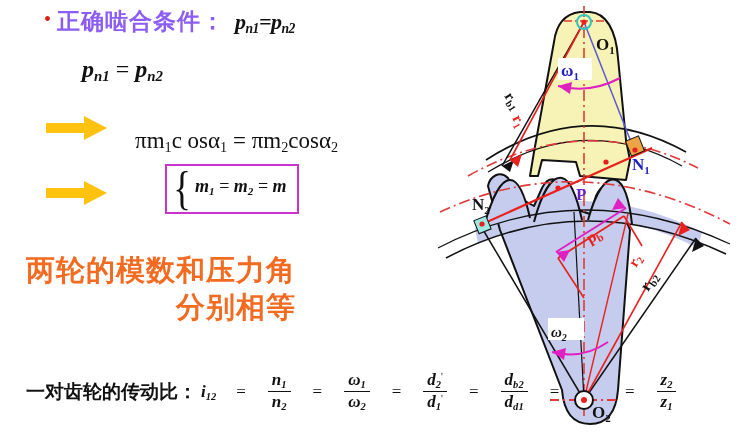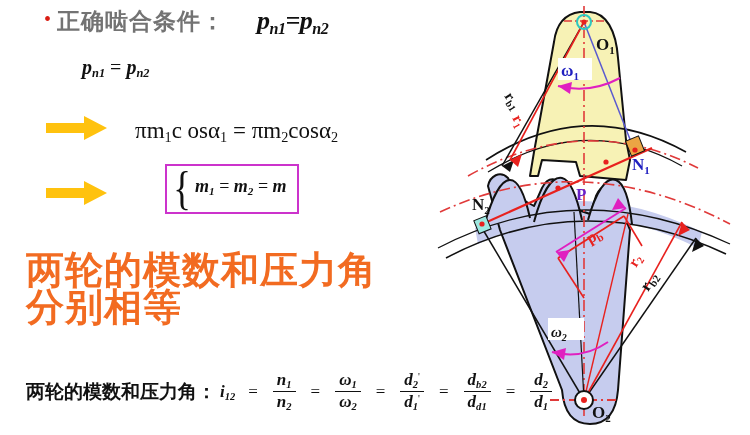--- a/index.html
+++ b/index.html
@@ -22,52 +22,52 @@
   #bullet-line{
     position:absolute;left:44px;top:6px;
     display:flex;align-items:baseline;gap:6px;
     white-space:nowrap;
   }
   #bullet-dot{
     color:#d91d13;font-size:20px;line-height:1;
     position:relative;top:-3px;
   }
   #heading-cn{
-    color:#737373;
+    color:#8b5cf6;
     font-family:"DejaVu Sans",sans-serif;
     font-weight:bold;
     font-size:23px;
     letter-spacing:1px;
   }
   #heading-eq{
     color:#111;
-    font-size:26px;
-    margin-left:26px;
+    font-size:22px;
+    margin-left:4px;
     letter-spacing:-.5px;
   }
 
   
   #eq-row{
     position:absolute;left:82px;top:56px;
     width:330px;
     display:flex;justify-content:space-between;
-    color:#111;font-size:20px;
+    color:#111;font-size:24px;
   }
 
   
   .arrow{
     position:absolute;
     width:62px;height:26px;
   }
   #arrow-1{left:46px;top:115px;}
   #arrow-2{left:46px;top:180px;}
 
   
   #eq-pi{
-    position:absolute;left:135px;top:118px;
+    position:absolute;left:135px;top:128px;
     color:#111;font-size:23px;
     font-family:"Liberation Serif",serif;
     white-space:nowrap;
   }
   #eq-pi .mr{font-style:normal;font-weight:normal;}
   #eq-pi sub{font-style:normal;font-weight:normal;}
 
   
   #box-system{
     position:absolute;left:165px;top:164px;
@@ -85,41 +85,42 @@
   }
   #box-lines{display:flex;flex-direction:column;gap:1px;}
   #box-lines div{font-size:18px;color:#111;white-space:nowrap;line-height:21px;}
 
   
   #conclusion{
     position:absolute;left:26px;top:252px;
     color:#f26b21;
     font-family:"DejaVu Sans",sans-serif;
     font-weight:bold;
-    font-size:38px;
+    font-size:29px;
     line-height:37px;
     letter-spacing:1px;
     white-space:pre-line;
+    text-align:right;
   }
 
   
   #ratio-line{
     position:absolute;left:26px;top:371px;
     display:flex;align-items:center;
     color:#111;
     white-space:nowrap;
   }
   #ratio-label{
     font-family:"DejaVu Sans",sans-serif;
     font-weight:bold;
     font-size:19px;
     letter-spacing:0px;
     margin-right:4px;
   }
-  #ratio-math{display:flex;align-items:center;font-size:17px;gap:12px;}
+  #ratio-math{display:flex;align-items:center;font-size:17px;gap:19px;}
   .frac{
     display:inline-flex;flex-direction:column;align-items:center;
     vertical-align:middle;margin:0 2px;line-height:1.05;
   }
   .frac .num{border-bottom:1.6px solid #111;padding:0 4px 1px 4px;}
   .frac .den{padding:1px 4px 0 4px;}
   .eqs{font-size:17px;padding:0 1px;}
 
   
   #diagram{position:absolute;left:430px;top:0;width:320px;height:314px;text-align:right;}
@@ -159,21 +160,21 @@
     <span id="brace">{</span>
     <div id="box-lines">
       <div><span class="mi">m</span><sub>1</sub><span class="mr"> = </span><span class="mi">m</span><sub>2</sub><span class="mr"> = </span><span class="mi">m</span></div>
     </div>
   </div>
 
   <div id="conclusion">两轮的模数和压力角
 分别相等</div>
 
   <div id="ratio-line">
-    <span id="ratio-label">两轮的模数和压力角：</span>
+    <span id="ratio-label">一对齿轮的传动比：</span>
     <span id="ratio-math">
       <span><span class="mi">i</span><sub>12</sub></span>
       <span class="eqs">=</span>
 
       <span class="frac">
         <span class="num"><span class="mi">n</span><sub>1</sub></span>
         <span class="den"><span class="mi">n</span><sub>2</sub></span>
       </span>
       <span class="eqs">=</span>
 

